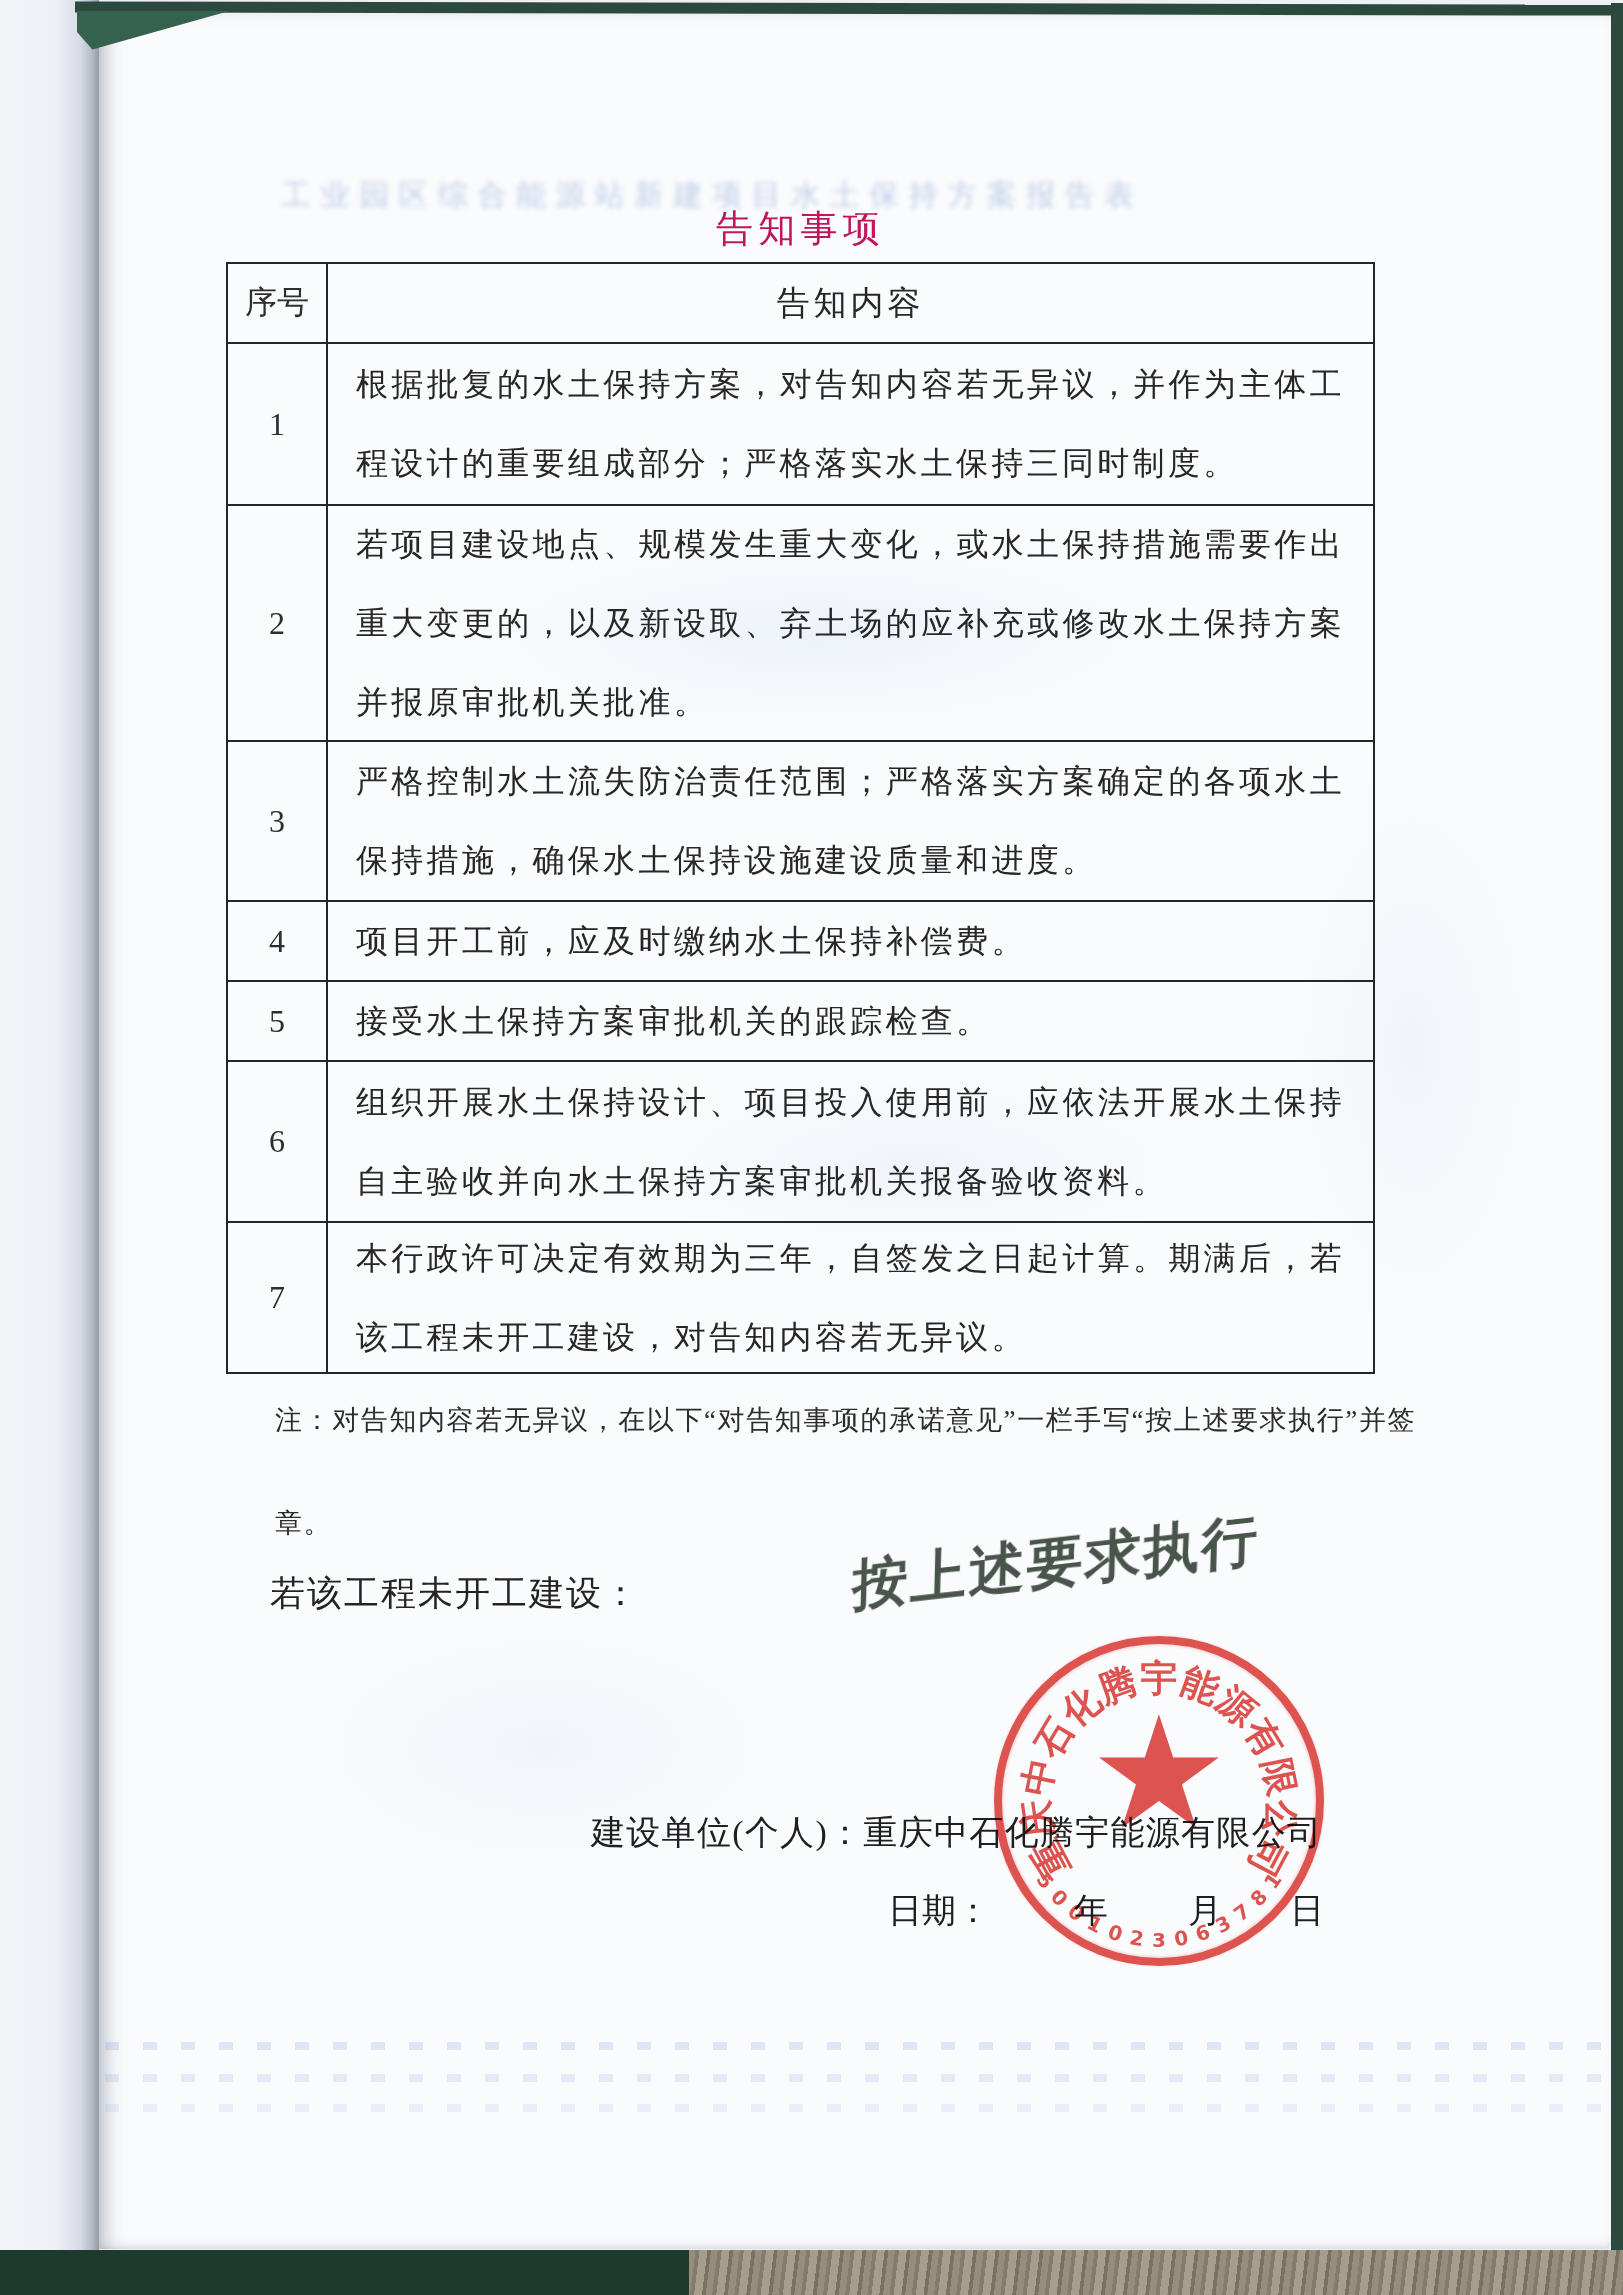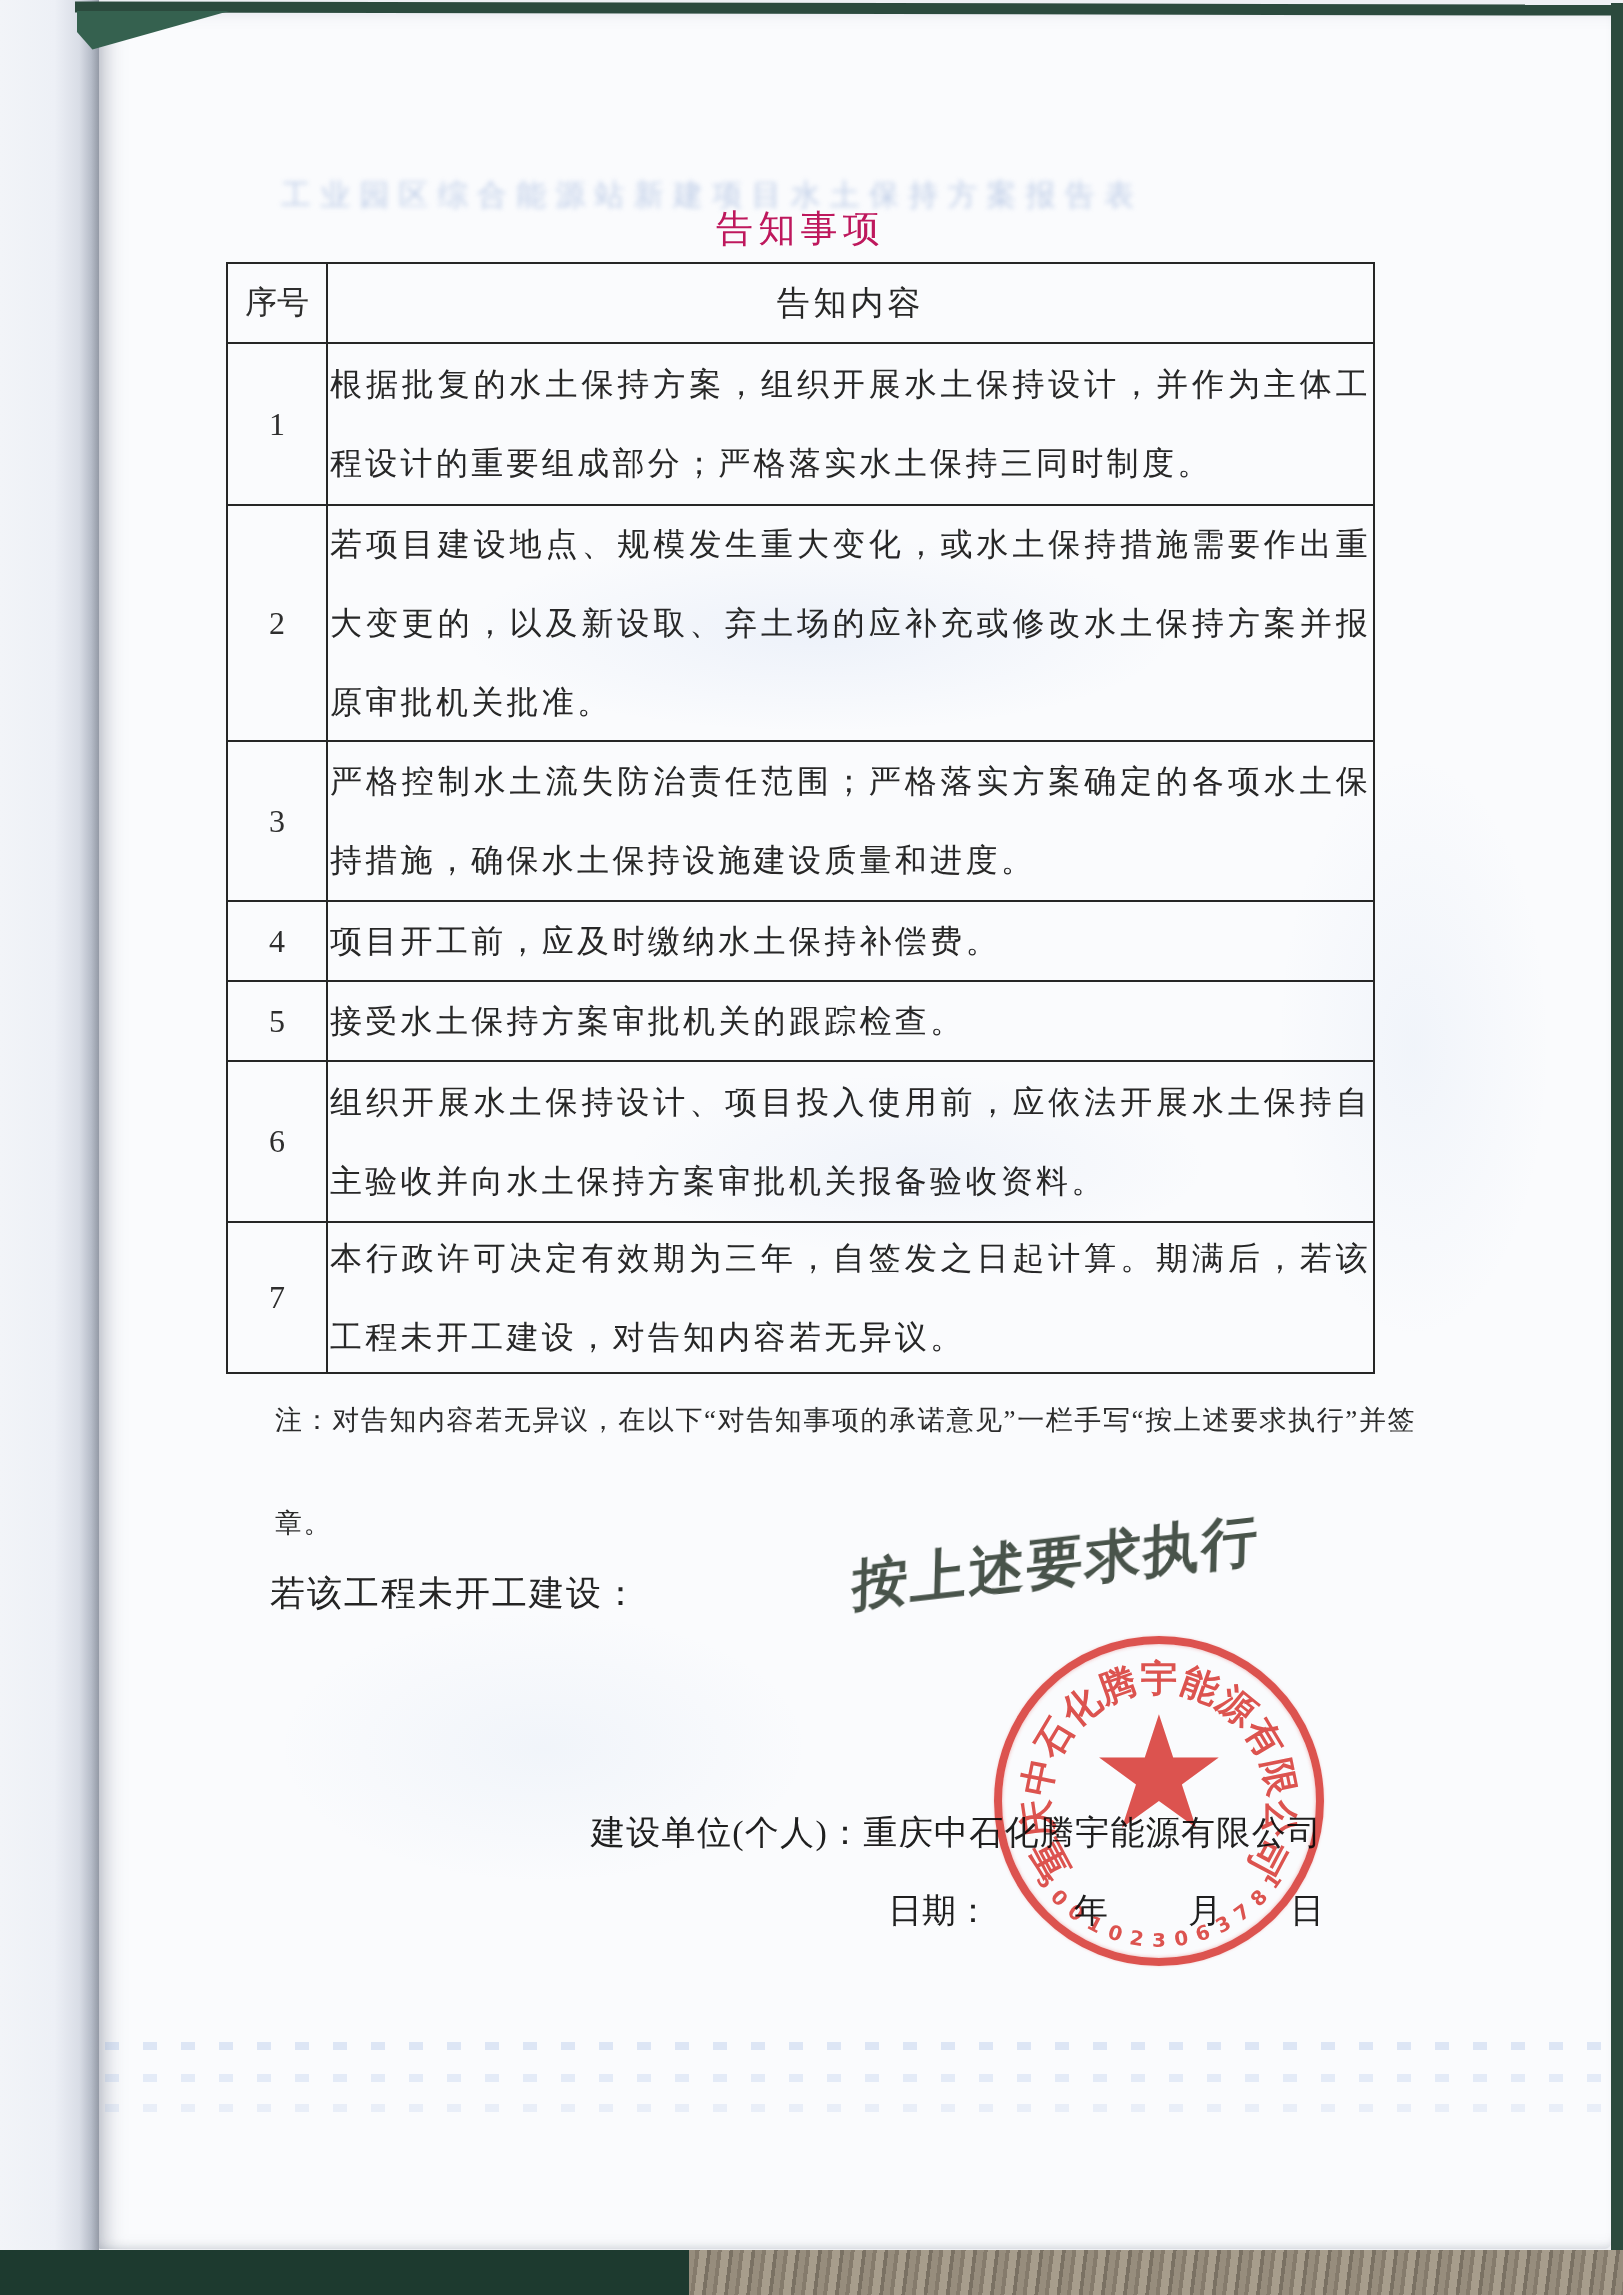--- a/index.html
+++ b/index.html
@@ -35,21 +35,21 @@
   .dots.d2{left:105px;top:2074px;width:1499px;opacity:.45;}
   .dots.d3{left:105px;top:2104px;width:1499px;opacity:.35;}
   
   .doc-title{position:absolute;left:226px;top:204px;width:1149px;text-align:center;
     font-size:37px;letter-spacing:5.2px;color:#be185d;}
   .notice-table{position:absolute;left:226px;top:262px;width:1149px;border:2px solid #262626;box-sizing:border-box;}
   .t-row{display:flex;border-top:2px solid #262626;box-sizing:border-box;}
   .t-row:first-child{border-top:none;}
   .cell-no{flex:0 0 98px;border-right:2px solid #262626;display:flex;align-items:center;justify-content:center;
     font-size:32px;color:#2e2e2e;}
-  .cell-body{flex:1;display:flex;align-items:center;padding:0 2px;}
+  .cell-body{flex:1;display:flex;align-items:center;padding:0 28px;}
   .cell-body p{margin:0;width:100%;font-size:32px;line-height:79px;letter-spacing:3.3px;color:#272727;
     text-align:justify;text-align-last:left;}
   .t-row.hdr .cell-body{justify-content:center;}
   .t-row.hdr p{text-align:center;text-align-last:center;font-size:33px;letter-spacing:3.9px;}
   .note-line{position:absolute;left:275px;font-size:27px;letter-spacing:1.6px;color:#2c2c2c;white-space:nowrap;}
   .note-l1{top:1402px;}
   .note-l2{top:1505px;}
   .commit-label{position:absolute;left:270px;top:1570px;font-size:35px;letter-spacing:2px;color:#242424;white-space:nowrap;}
   .handwriting{position:absolute;left:851px;top:1525px;font-size:56px;color:#49544b;letter-spacing:2.6px;
     font-weight:600;font-family:"DejaVu Sans","Liberation Sans",sans-serif;
@@ -97,21 +97,21 @@
   <div class="notice-table">
     <div class="t-row hdr" style="height:78px">
       <div class="cell-no">序号</div>
       <div class="cell-body">
           <p>告知内容</p>
         </div>
     </div>
     <div class="t-row" style="height:162px">
       <div class="cell-no">1</div>
       <div class="cell-body">
-          <p>根据批复的水土保持方案，组织开展水土保持设计，并作为主体工程设计的重要组成部分；严格落实水土保持三同时制度。</p>
+          <p>根据批复的水土保持方案，对告知内容若无异议，并作为主体工程设计的重要组成部分；严格落实水土保持三同时制度。</p>
         </div>
     </div>
     <div class="t-row" style="height:236px">
       <div class="cell-no">2</div>
       <div class="cell-body">
           <p>若项目建设地点、规模发生重大变化，或水土保持措施需要作出重大变更的，以及新设取、弃土场的应补充或修改水土保持方案并报原审批机关批准。</p>
         </div>
     </div>
     <div class="t-row" style="height:160px">
       <div class="cell-no">3</div>

